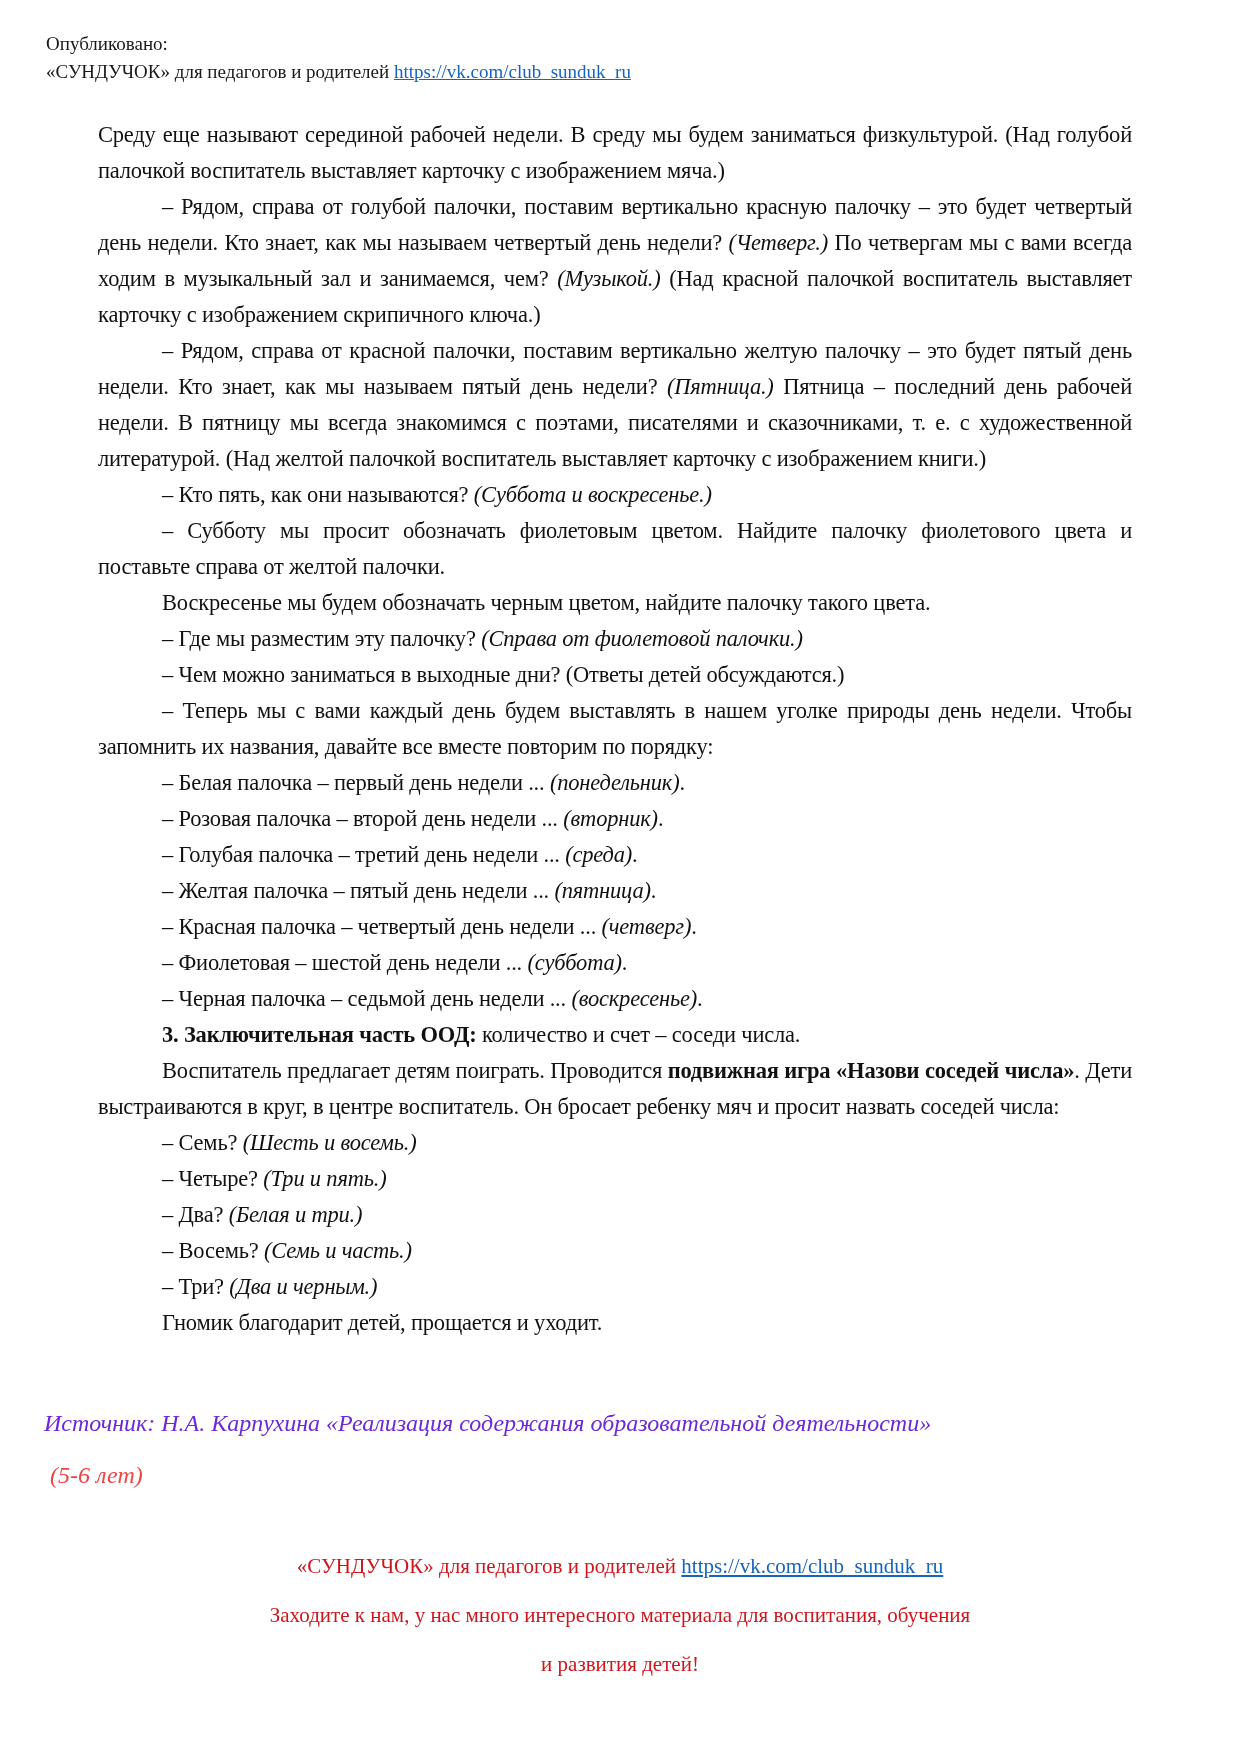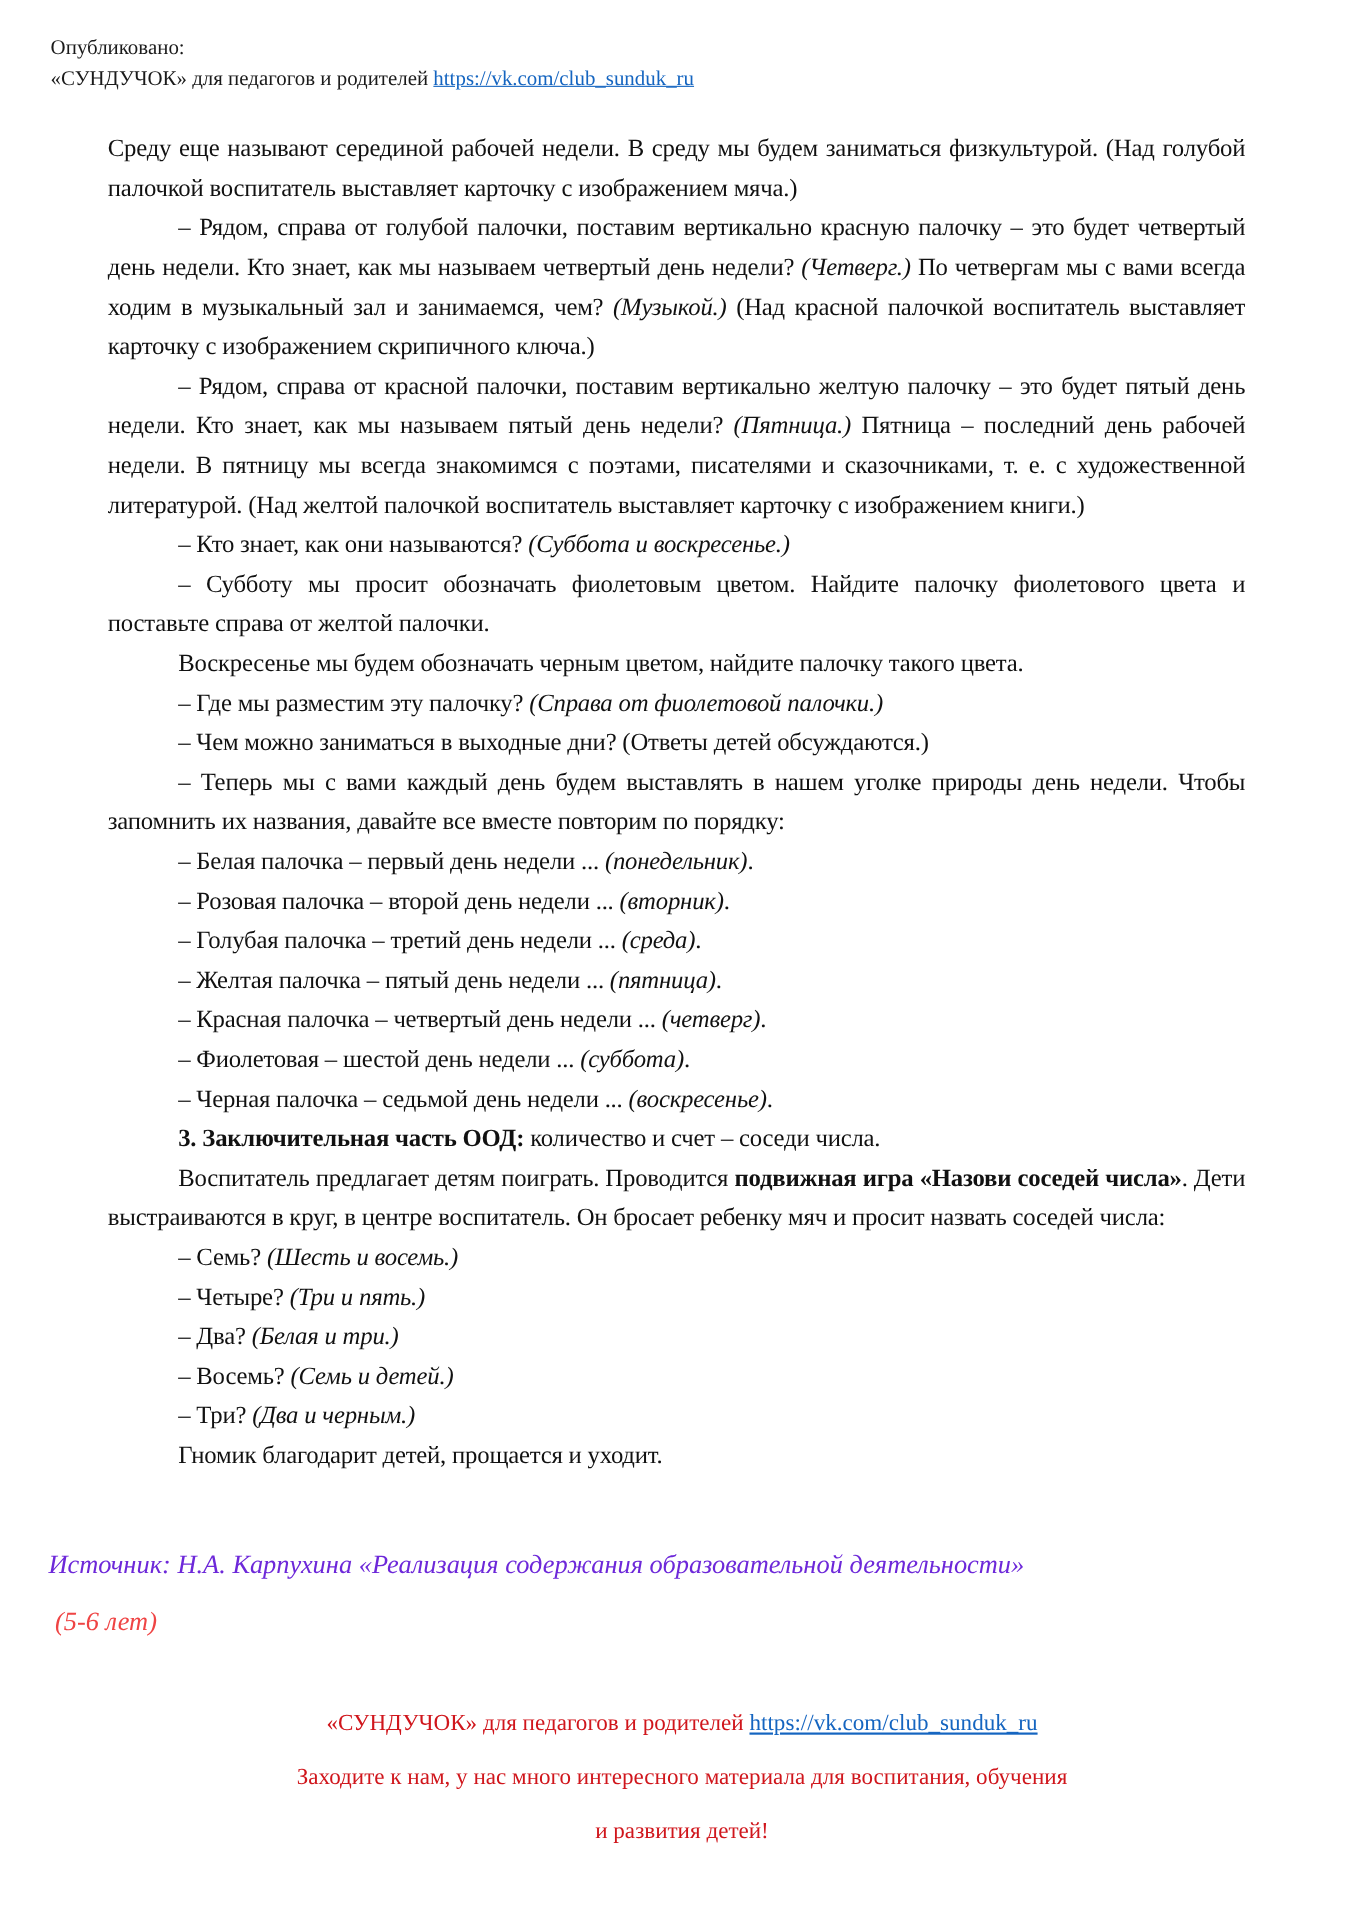--- a/index.html
+++ b/index.html
@@ -87,39 +87,39 @@
   <div>
     <span>«СУНДУЧОК» для педагогов и родителей</span>
     <a class="link">https://vk.com/club_sunduk_ru</a>
   </div>
 </div>
 
 <div class="body-text" id="body-text">
     <p><span>Среду еще называют серединой рабочей недели. В среду мы будем заниматься физкуль­турой. (Над голубой палочкой воспитатель выставляет карточку с изображением мяча.)</span></p>
     <p class="indent"><span>– Рядом, справа от голубой палочки, поставим вертикально красную палочку – это бу­дет четвертый день недели. Кто знает, как мы называем четвертый день недели? </span><span class="it">(Четверг.)</span><span> По четвергам мы с вами всегда ходим в музыкальный зал и занимаемся, чем? </span><span class="it">(Музыкой.)</span><span> (Над красной палочкой воспитатель выставляет карточку с изображением скрипичного ключа.)</span></p>
     <p class="indent"><span>– Рядом, справа от красной палочки, поставим вертикально желтую палочку – это будет пятый день недели. Кто знает, как мы называем пятый день недели? </span><span class="it">(Пятница.)</span><span> Пятница – последний день рабочей недели. В пятницу мы всегда знакомимся с поэта­ми, писателями и сказочниками, т. е. с художественной литературой. (Над желтой па­лочкой воспитатель выставляет карточку с изображением книги.)</span></p>
-    <p class="indent"><span>– Кто знает, как они называются? </span><span class="it">(Суббота и воскресенье.)</span></p>
+    <p class="indent"><span>– Кто пять, как они называются? </span><span class="it">(Суббота и воскресенье.)</span></p>
     <p class="indent"><span>– Субботу мы просит обозначать фиолетовым цветом. Найдите палочку фиолетово­го цвета и поставьте справа от желтой палочки.</span></p>
     <p class="indent"><span>Воскресенье мы будем обозначать черным цветом, найдите палочку такого цвета.</span></p>
     <p class="indent"><span>– Где мы разместим эту палочку? </span><span class="it">(Справа от фиолетовой палочки.)</span></p>
     <p class="indent"><span>– Чем можно заниматься в выходные дни? (Ответы детей обсуждаются.)</span></p>
     <p class="indent"><span>– Теперь мы с вами каждый день будем выставлять в нашем уголке природы день недели. Чтобы запомнить их названия, давайте все вместе повторим по порядку:</span></p>
     <p class="indent"><span>– Белая палочка – первый день недели ... </span><span class="it">(понедельник)</span><span>.</span></p>
     <p class="indent"><span>– Розовая палочка – второй день недели ... </span><span class="it">(вторник)</span><span>.</span></p>
     <p class="indent"><span>– Голубая палочка – третий день недели ... </span><span class="it">(среда)</span><span>.</span></p>
     <p class="indent"><span>– Желтая палочка – пятый день недели ... </span><span class="it">(пятница)</span><span>.</span></p>
     <p class="indent"><span>– Красная палочка – четвертый день недели ... </span><span class="it">(четверг)</span><span>.</span></p>
     <p class="indent"><span>– Фиолетовая – шестой день недели ... </span><span class="it">(суббота)</span><span>.</span></p>
     <p class="indent"><span>– Черная палочка – седьмой день недели ... </span><span class="it">(воскресенье)</span><span>.</span></p>
     <p class="indent"><span class="b">3. Заключительная часть ООД:</span><span> количество и счет – соседи числа.</span></p>
     <p class="indent"><span>Воспитатель предлагает детям поиграть. Проводится </span><span class="b">подвижная игра «Назови со­седей числа»</span><span>. Дети выстраиваются в круг, в центре воспитатель. Он бросает ребенку мяч и просит назвать соседей числа:</span></p>
     <p class="indent"><span>– Семь? </span><span class="it">(Шесть и восемь.)</span></p>
     <p class="indent"><span>– Четыре? </span><span class="it">(Три и пять.)</span></p>
     <p class="indent"><span>– Два? </span><span class="it">(Белая и три.)</span></p>
-    <p class="indent"><span>– Восемь? </span><span class="it">(Семь и детей.)</span></p>
+    <p class="indent"><span>– Восемь? </span><span class="it">(Семь и часть.)</span></p>
     <p class="indent"><span>– Три? </span><span class="it">(Два и черным.)</span></p>
     <p class="indent"><span>Гномик благодарит детей, прощается и уходит.</span></p>
   </div>
 
 <div class="source">Источник: Н.А. Карпухина «Реализация содержания образовательной деятельности»</div>
 <div class="source-age">(5-6 лет)</div>
 
 <div class="footer" style="top:1554px;">
   <span>«СУНДУЧОК» для педагогов и родителей</span>
   <a class="link">https://vk.com/club_sunduk_ru</a>

